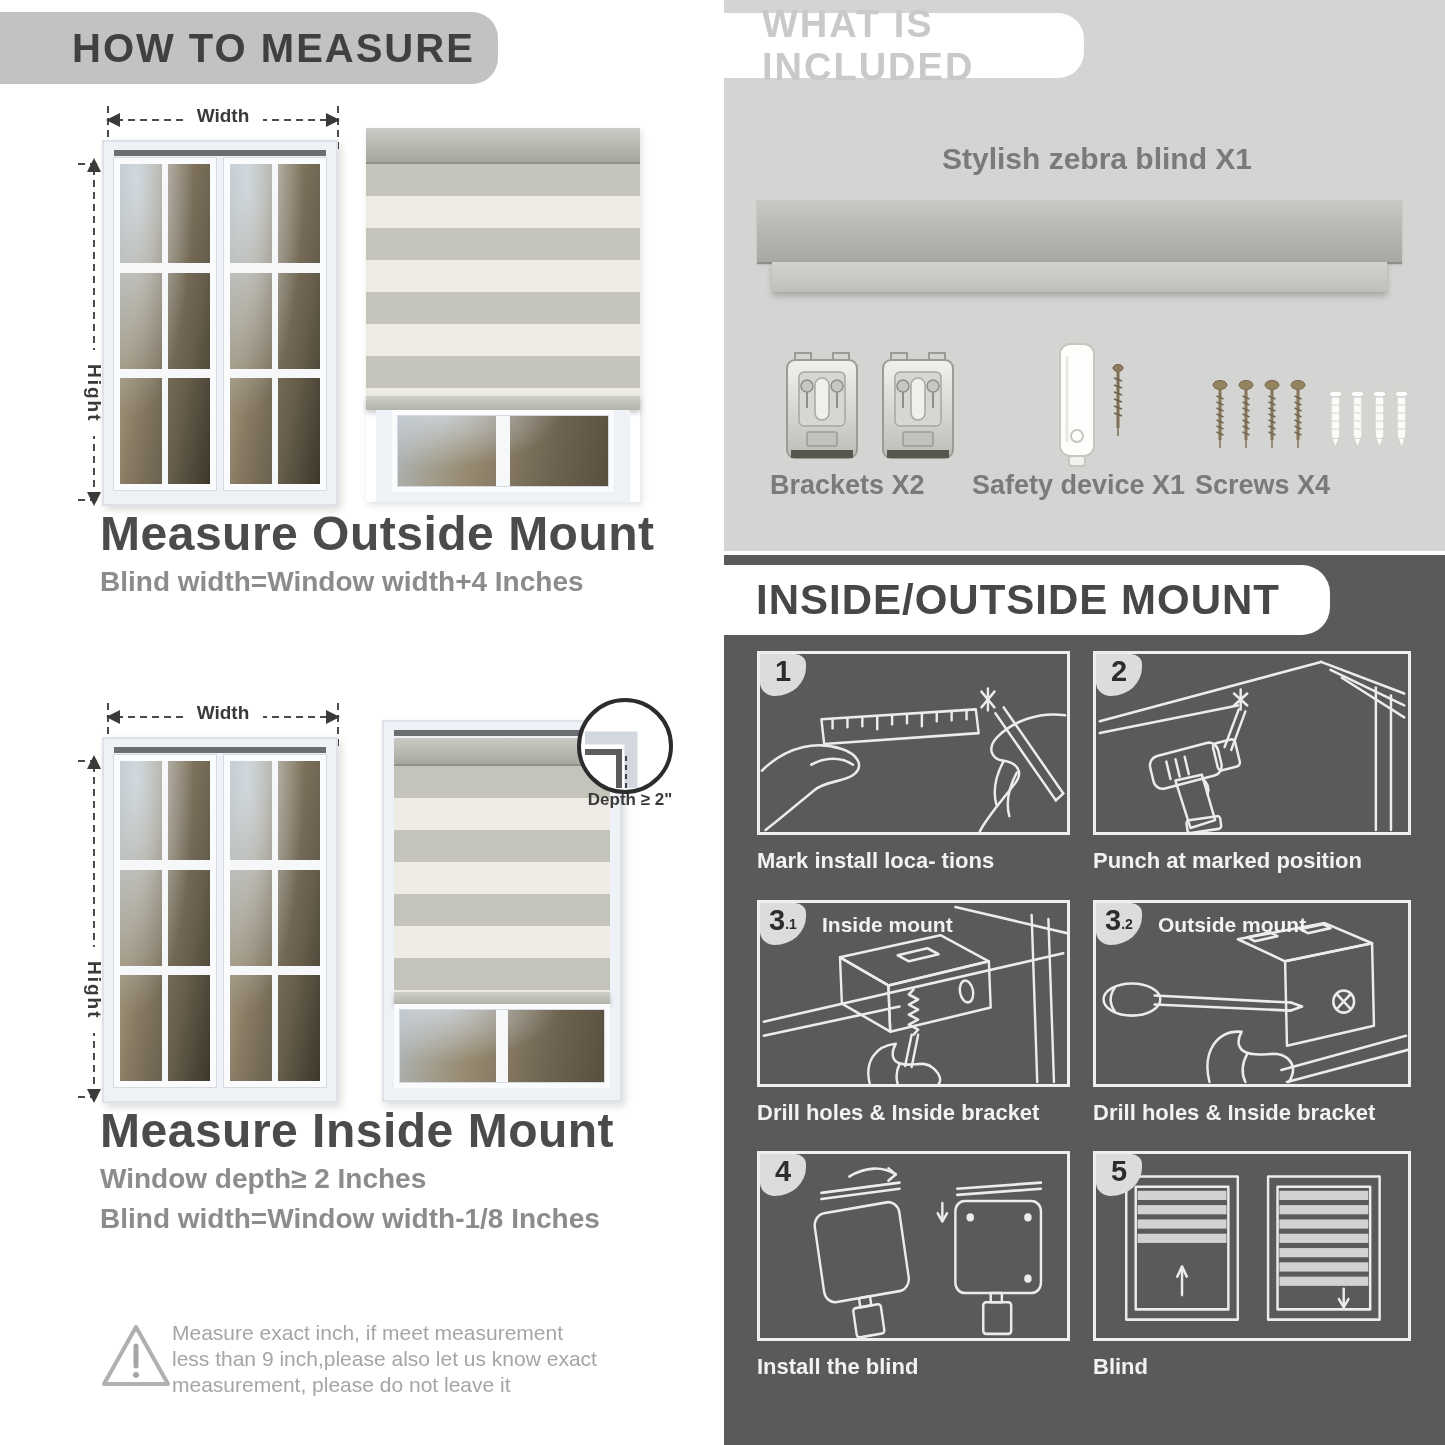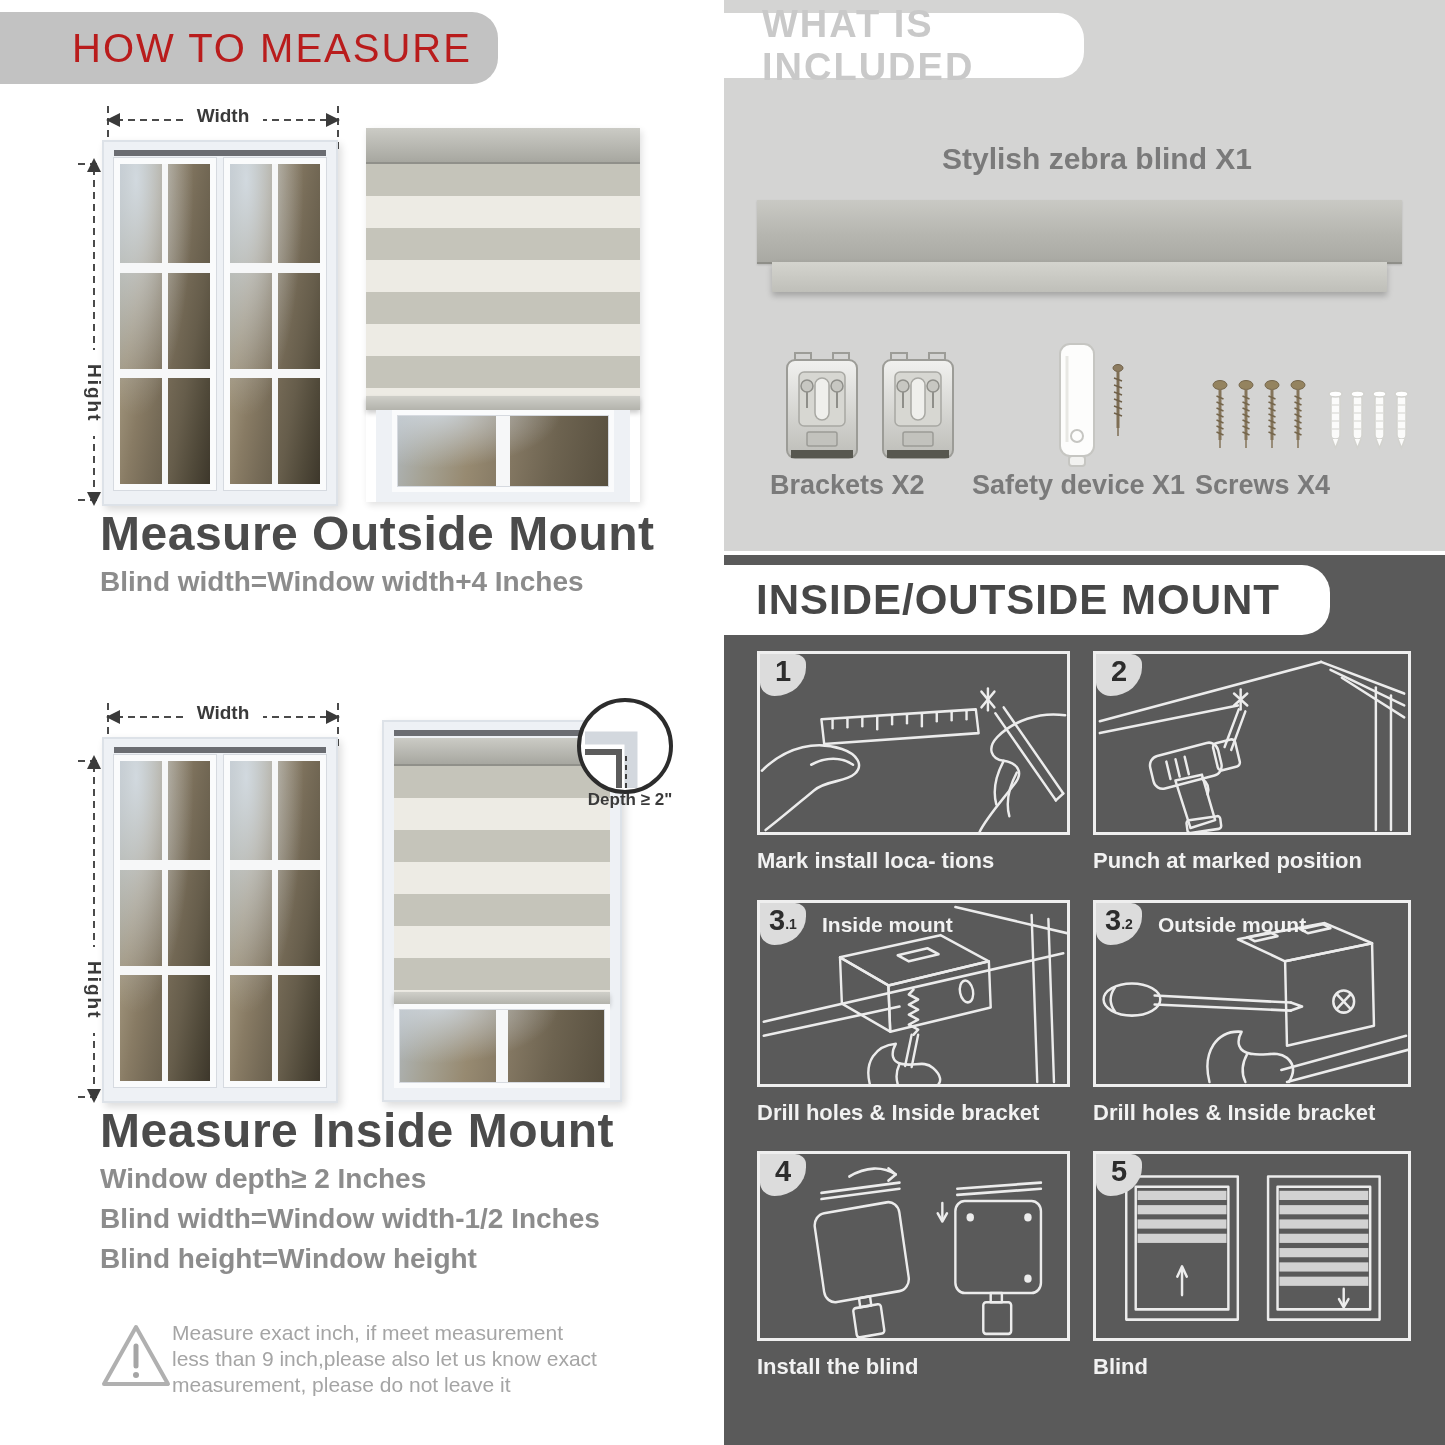--- a/index.html
+++ b/index.html
@@ -3,21 +3,21 @@
 <meta charset="utf-8">
 <style>
   html,body{margin:0;padding:0;background:#ffffff;}
   .page{position:relative;width:1445px;height:1445px;overflow:hidden;background:#fff;
         font-family:"Liberation Sans",sans-serif;}
   .abs{position:absolute;}
 
   
   .banner-left{left:0;top:12px;width:498px;height:72px;background:var(--banner-gray,#c2c2c2);
     border-radius:0 26px 26px 0;display:flex;align-items:center;padding-left:72px;box-sizing:border-box;}
-  .banner-left span{color:#b91c1c;font-size:40px;font-weight:normal;letter-spacing:2px;}
+  .banner-left span{color:#404040;font-size:40px;font-weight:bold;letter-spacing:2px;}
 
   
   .dash{stroke:#4a4a4a;stroke-width:2;stroke-dasharray:7 5;fill:none;}
   .head{fill:#3a3a3a;stroke:none;}
   .measure-label{background:#fff;color:var(--measure-label,#3a3a3a);font-size:19px;font-weight:bold;
     display:flex;align-items:center;justify-content:center;}
   .vlabel{writing-mode:vertical-rl;text-orientation:mixed;letter-spacing:2px;}
 
   
   .window{background:#eef1f5;box-shadow:inset 0 0 0 2px #dde2e8, 3px 4px 8px rgba(0,0,0,.14);
@@ -188,22 +188,21 @@
     <svg width="88" height="88" viewBox="0 0 88 88">
       <path d="M4,36 H50 V86" stroke="#d3d8de" stroke-width="13" fill="none"></path>
       <path d="M4,50 H38 V86" stroke="#5c5c5c" stroke-width="6" fill="none"></path>
       <line x1="45" y1="54" x2="45" y2="86" stroke="#3f3f3f" stroke-width="2" stroke-dasharray="5 4"></line>
     </svg>
   </div>
   <div class="abs depth-label" style="left:560px;top:790px;width:140px">Depth ≥ 2"</div>
 
   <div class="abs h-measure" style="left:100px;top:1103px">Measure Inside Mount</div>
   <div class="abs body-line" style="left:100px;top:1163px">Window depth≥ 2 Inches</div>
-  <div class="abs body-line" style="left:100px;top:1203px">Blind width=Window width-1/2 Inches</div>
-  <div class="abs body-line" style="left:100px;top:1243px">Blind height=Window height</div>
+  <div class="abs body-line" style="left:100px;top:1203px">Blind width=Window width-1/8 Inches</div>
 
   <svg class="abs" style="left:100px;top:1322px" width="72" height="68" viewBox="0 0 72 68">
     <path class="warn-tri" d="M36,5 L68,62 L4,62 Z"></path>
     <line x1="36" y1="24" x2="36" y2="44" stroke="#a5a5a5" stroke-width="5" stroke-linecap="round"></line>
     <circle cx="36" cy="53" r="3" fill="#a5a5a5" stroke="none"></circle>
   </svg>
   <div class="abs warning-text" style="left:172px;top:1320px">Measure exact inch, if meet measurement less than 9 inch,please also let us know exact measurement, please do not leave it</div>
 
   <div class="abs included-panel"></div>
   <div class="abs banner-included">

